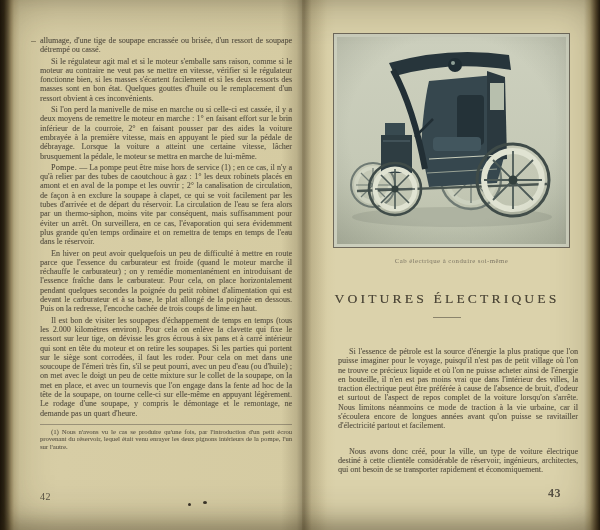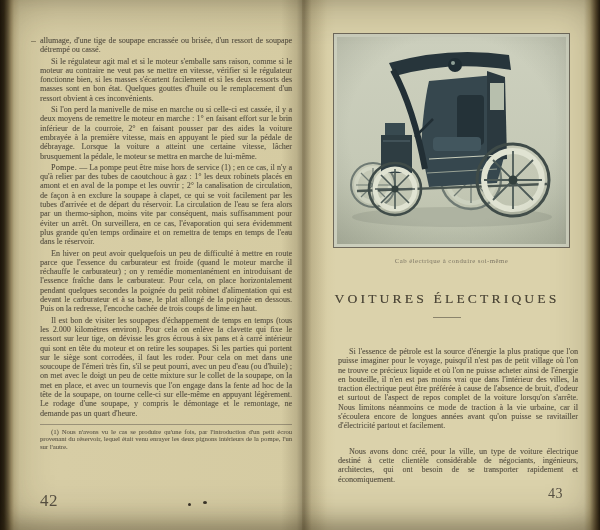--- a/index.html
+++ b/index.html
@@ -31,21 +31,21 @@
     position:absolute;left:40px;top:36px;width:252px;
     color:#5f594a;font-size:8px;line-height:9.3px;text-align:justify;
     text-shadow:.2px .2px .3px rgba(95,88,70,.55);
     filter:blur(.2px);
   }
   .lcol p{margin:0 0 2px 0;text-indent:11px;}
   .lcol p.cont{text-indent:0;}
   .lead{font-weight:normal;letter-spacing:.3px;color:#514b3d;}
   .footnote-rule{margin:6px 0 3px 0;border-top:1px solid rgba(134,126,106,.75);height:0;width:252px;}
   .footnote{font-size:6.6px !important;line-height:7.6px !important;color:#6a6453;text-indent:9px;}
-  .pagenum-left{position:absolute;left:40px;top:491px;font-size:17px;color:#575143;letter-spacing:.5px;}
+  .pagenum-left{position:absolute;left:40px;top:491px;font-size:10px;color:#575143;letter-spacing:.5px;}
   .speck{position:absolute;background:#3b352a;border-radius:50%;}
   .margin-dash{position:absolute;left:31px;top:41px;width:5px;height:1px;background:rgba(90,82,62,.55);}
   
   .photo-frame{
     position:absolute;left:31px;top:33px;width:237px;height:215px;
     border:1px solid #6e695b;background:#cbcebc;box-sizing:border-box;
     box-shadow:0 0 0 1px rgba(203,206,188,.6) inset;
   }
   .photo-frame svg{position:absolute;left:3px;top:3px;}
   .caption{
@@ -61,21 +61,21 @@
     position:absolute;left:131px;top:317px;width:28px;height:0;
     border-top:1.4px solid rgba(112,105,87,.75);
   }
   .rcol{
     position:absolute;left:36px;top:331px;width:240px;
     color:#5f594a;font-size:8px;line-height:9.3px;text-align:justify;
     text-shadow:.2px .2px .3px rgba(95,88,70,.55);
     filter:blur(.2px);
   }
   .rcol p{margin:16px 0 2px 0;text-indent:11px;}
-  .pagenum-right{position:absolute;left:246px;top:486px;font-size:14px;color:#575143;letter-spacing:.5px;}
+  .pagenum-right{position:absolute;left:246px;top:486px;font-size:12px;color:#575143;letter-spacing:.5px;font-weight:bold;}
 </style>
 </head>
 <body>
 
 <div class="book">
 
   <div class="page-left">
     <div class="margin-dash"></div>
     <div class="lcol">
       <p class="cont">allumage, d'une tige de soupape encrassée ou brisée, d'un ressort de soupape détrempé ou cassé.</p>
@@ -149,20 +149,20 @@
           <circle cx="176" cy="143" r="4.5" fill="#33403d" stroke="none"></circle>
         </g>
         <rect x="0" y="0" width="229" height="207" fill="url(#vig)"></rect>
       </svg>
     </div>
     <div class="caption">Cab électrique à conduire soi-même</div>
     <h1 class="chapter-title">VOITURES ÉLECTRIQUES</h1>
     <div class="title-rule"></div>
     <div class="rcol">
       <p>Si l'essence de pétrole est la source d'énergie la plus pratique que l'on puisse imaginer pour le voyage, puisqu'il n'est pas de petit village où l'on ne trouve ce précieux liquide et où l'on ne puisse acheter ainsi de l'énergie en bouteille, il n'en est pas moins vrai que dans l'intérieur des villes, la traction électrique peut être préférée à cause de l'absence de bruit, d'odeur et surtout de l'aspect de repos complet de la voiture lorsqu'on s'arrête. Nous limitons néanmoins ce mode de traction à la vie urbaine, car il s'écoulera encore de longues années avant qu'on puisse se ravitailler d'électricité partout et facilement.</p>
-      <p>Nous avons donc créé, pour la ville, un type de voiture électrique destiné à cette clientèle considérable de négociants, ingénieurs, architectes, qui ont besoin de se transporter rapidement et économiquement.</p>
+      <p>Nous avons donc créé, pour la ville, un type de voiture électrique destiné à cette clientèle considérable de réservoir, ingénieurs, architectes, qui ont besoin de se transporter rapidement et économiquement.</p>
     </div>
     <div class="pagenum-right">43</div>
   </div>
 
   <div class="gutter-shadow"></div>
   <div class="vignette"></div>
 </div>
 
 </body></html>

